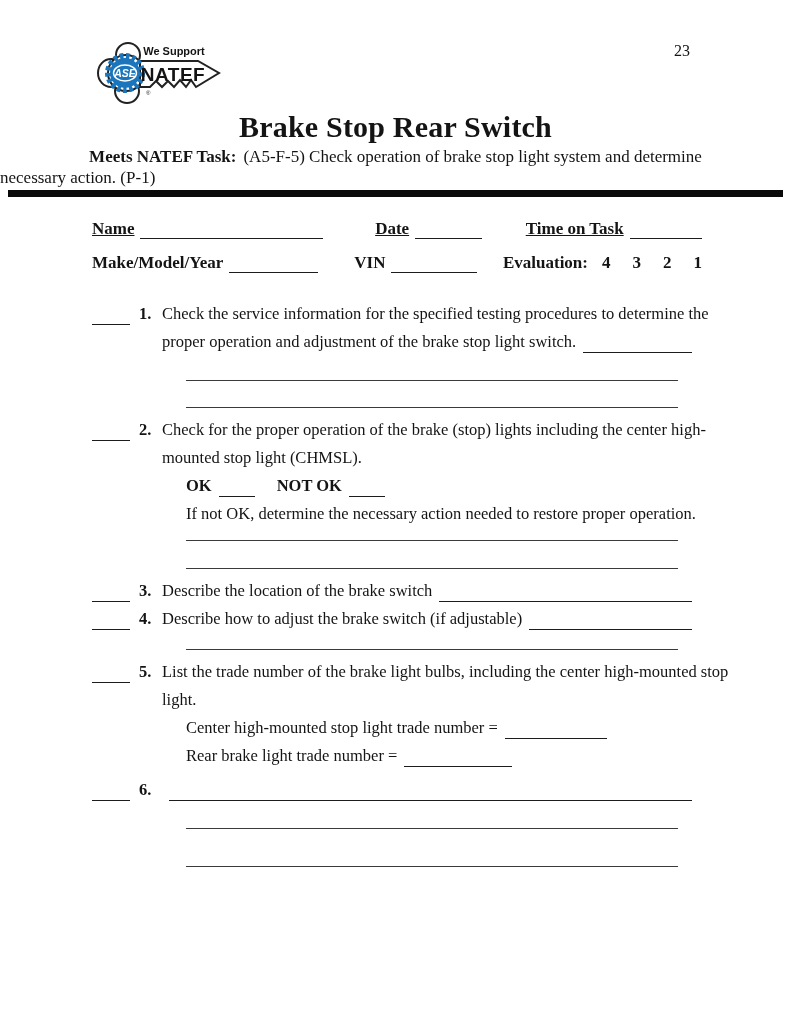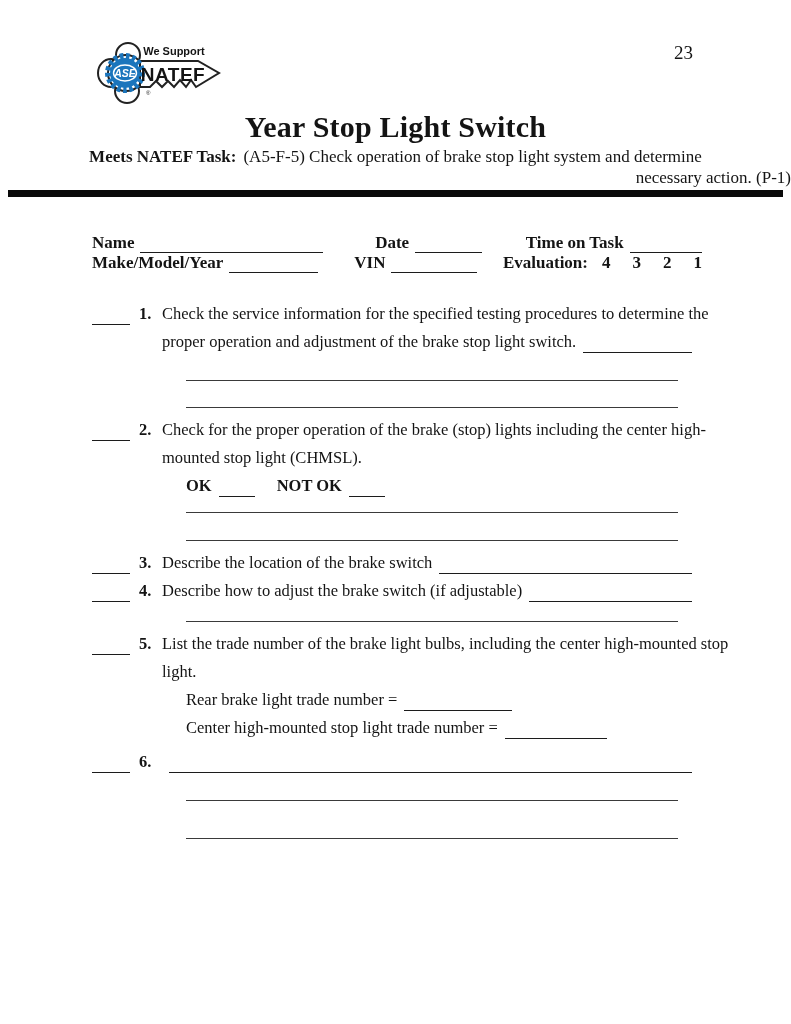--- a/index.html
+++ b/index.html
@@ -8,40 +8,40 @@
     width: 791px; height: 1024px;
     margin: 0 auto;
     background: #ffffff;
     font-family: "Liberation Serif", serif;
     color: #141414;
     overflow: hidden;
   }
   .abs { position: absolute; }
 
   
-  .pagenum { left: 674px; top: 42px; font-size: 19px; }
+  .pagenum { left: 674px; top: 42px; font-size: 16px; }
   .logo { left: 94px; top: 40px; }
   .doc-title {
     left: 0; right: 0; top: 110px;
     text-align: center; font-size: 30px; font-weight: bold;
     letter-spacing: 0.2px; white-space: nowrap;
   }
   .subtitle1 { left: 0; right: 0; top: 147px; text-align: center; font-size: 17px; white-space: nowrap; }
-  .subtitle2 { left: 0; right: 0; top: 168px; text-align: right; font-size: 17px; }
+  .subtitle2 { left: 0; right: 0; top: 168px; text-align: left; font-size: 17px; }
   .tasklabel { font-weight: bold; margin-right: 7px; margin-top: 13px; }
   .thickrule { left: 8px; right: 8px; top: 190px; height: 7px; background: #0a0a0a; }
 
   
   .inforow {
     left: 92px; width: 610px;
     display: flex; align-items: flex-end;
     font-weight: bold; font-size: 17px; line-height: 26px;
     white-space: nowrap;
   }
-  .inforow1 { top: 230px; }
+  .inforow1 { top: 216px; text-decoration: underline; }
   .inforow2 { top: 250px; }
   .blank {
     display: inline-block; height: 18px;
     border-bottom: 1.7px solid #1c1c1c;
     transform: translateY(-3px);
   }
   .ml6  { margin-left: 6px; }
   .evalnum { margin-left: 22px; }
 
   
@@ -81,21 +81,21 @@
       </g>
       <text x="52" y="55" font-size="6" fill="#222" font-family="Liberation Sans, sans-serif">®</text>
 
       <text x="80" y="15" text-anchor="middle" font-family="Liberation Sans, sans-serif" font-size="11" font-weight="bold" fill="#141414">We Support</text>
       <text x="79" y="41" text-anchor="middle" font-family="Liberation Sans, sans-serif" font-size="19" font-weight="bold" letter-spacing="0.5" fill="#141414">NATEF</text>
     </svg>
   </div>
 
   <div class="abs pagenum">23</div>
 
-  <div class="abs doc-title">Year Stop Light Switch</div>
+  <div class="abs doc-title">Brake Stop Rear Switch</div>
 
   <div class="abs subtitle1">
     <span class="tasklabel">Meets NATEF Task:</span><span>(A5-F-5) Check operation of brake stop light system and determine</span>
   </div>
   <div class="abs subtitle2">necessary action. (P-1)</div>
 
   <div class="abs thickrule"></div>
 
   <div class="abs inforow inforow1">
     <span>Name</span>
@@ -142,20 +142,23 @@
       </div>
       <div class="trow cont">
         <span>mounted stop light (CHMSL).</span>
       </div>
       <div class="trow indent2">
         <span class="b">OK</span>
         <span class="blank" style="width:36px;margin-left:7px"></span>
         <span class="b" style="margin-left:22px">NOT OK</span>
         <span class="blank" style="width:36px;margin-left:7px"></span>
       </div>
+      <div class="trow indent2">
+        <span>If not OK, determine the necessary action needed to restore proper operation.</span>
+      </div>
     </div>
     <div class="fullline" style="height:12px"></div>
     <div class="fullline" style="height:27px"></div>
 
     <div style="margin-top:8px">
       <div class="trow">
         <span class="blank scoreblank"></span>
         <span class="tnum">3.</span>
         <span>Describe the location of the brake switch</span>
         <span class="blank grow"></span>
@@ -175,27 +178,27 @@
     <div style="margin-top:8px">
       <div class="trow">
         <span class="blank scoreblank"></span>
         <span class="tnum">5.</span>
         <span>List the trade number of the brake light bulbs, including the center high-mounted stop</span>
       </div>
       <div class="trow cont">
         <span>light.</span>
       </div>
       <div class="trow indent2">
+        <span>Center high-mounted stop light trade number =</span>
+        <span class="blank" style="width:102px;margin-left:7px"></span>
+      </div>
+      <div class="trow indent2">
         <span>Rear brake light trade number =</span>
         <span class="blank" style="width:108px;margin-left:7px"></span>
       </div>
-      <div class="trow indent2">
-        <span>Center high-mounted stop light trade number =</span>
-        <span class="blank" style="width:102px;margin-left:7px"></span>
-      </div>
     </div>
 
     <div style="margin-top:6px">
       <div class="trow">
         <span class="blank scoreblank"></span>
         <span class="tnum">6.</span>
         <span class="blank grow"></span>
       </div>
     </div>
     <div class="fullline" style="height:24px"></div>

